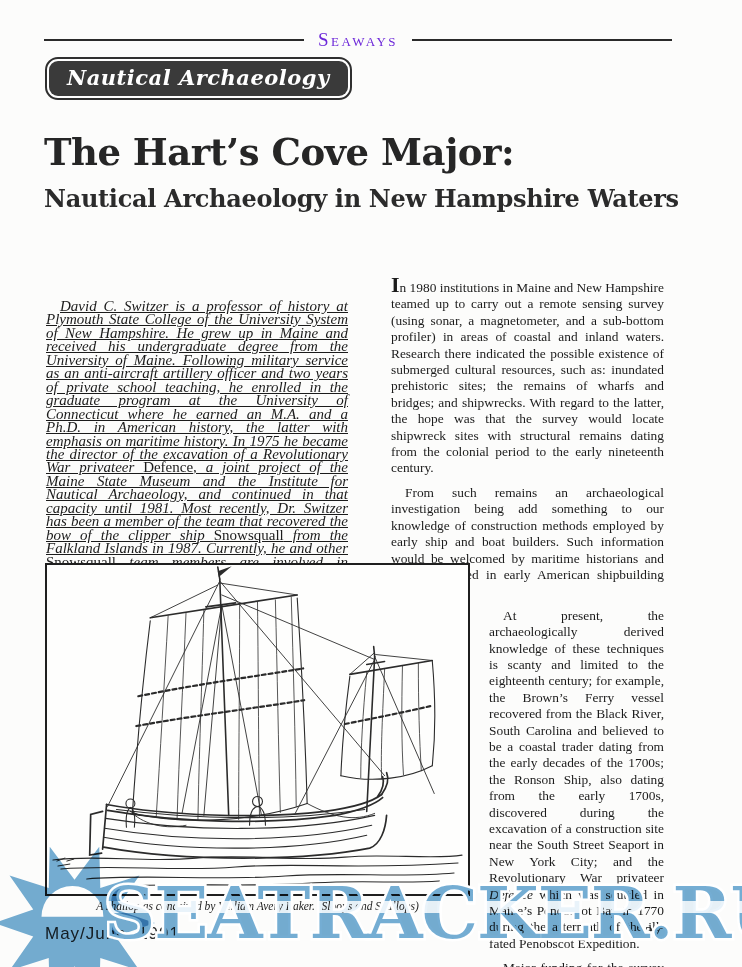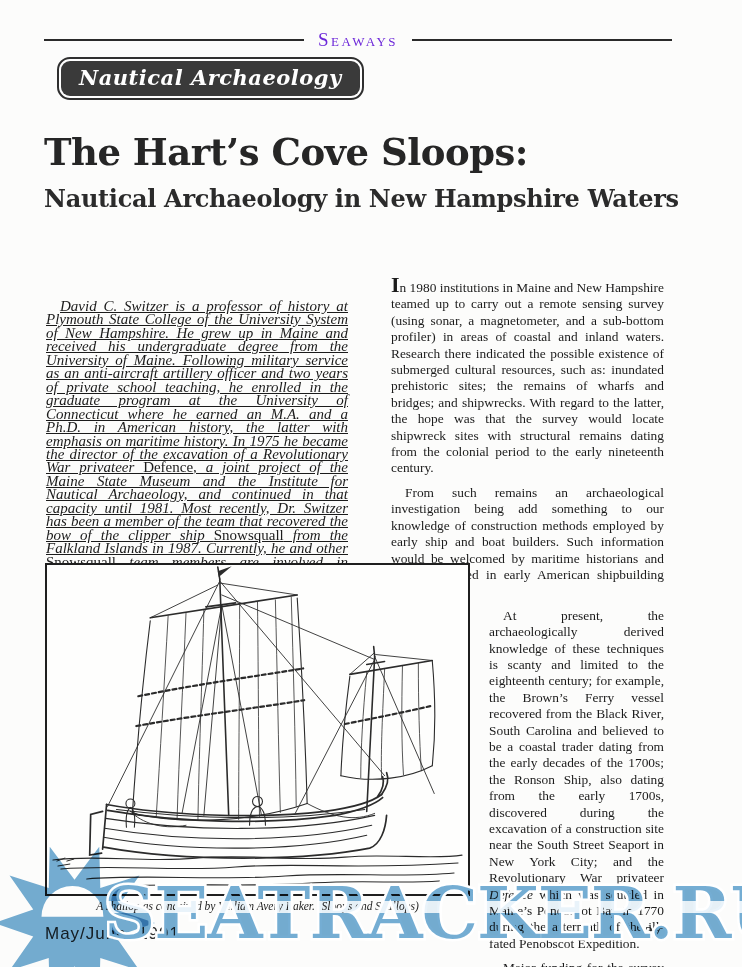--- a/index.html
+++ b/index.html
@@ -8,21 +8,21 @@
         color:#1d1d1d;margin:0 auto;}
 
   
   .masthead{position:absolute;left:44px;top:30px;width:628px;display:flex;align-items:center;}
   .masthead .rule{flex:1;height:0;border-top:2px solid #2a2a2a;}
   .masthead .jname{padding:0 14px;font-family:"Liberation Serif",serif;
     font-variant:small-caps;font-size:19px;letter-spacing:2.5px;color:#6d28d9;line-height:1;}
 
   
   .badge-outer{position:absolute;left:45px;top:57px;border:2px solid #2f2f2f;border-radius:13px;
-    padding:2px;background:#fff;margin-left:12px;}
+    padding:2px;background:#fff;}
   .badge-inner{background:#3a3a3a;border-radius:9px;padding:4px 18px 6px 18px;}
   .badge-inner span{color:#ffffff;font-style:italic;font-weight:bold;font-size:21px;
     font-family:"DejaVu Serif",serif;letter-spacing:0.5px;}
 
   
   .title{position:absolute;left:44px;top:133px;font-family:"DejaVu Serif",serif;
     font-weight:bold;font-size:37px;letter-spacing:-0.5px;color:#262626;line-height:1.05;}
   .subtitle{position:absolute;left:44px;top:184px;font-family:"DejaVu Serif",serif;
     font-weight:bold;font-size:24px;color:#2b2b2b;letter-spacing:-0.3px;}
 
@@ -76,21 +76,21 @@
     <div class="jname">Seaways</div>
     <div class="rule"></div>
   </div>
 
   <div class="badge-outer">
     <div class="badge-inner">
       <span>Nautical Archaeology</span>
     </div>
   </div>
 
-  <div class="title">The Hart’s Cove Sloops:</div>
+  <div class="title">The Hart’s Cove Major:</div>
   <div class="subtitle">Nautical Archaeology in New Hampshire Waters</div>
 
 
   <div class="bio"><span>David C. Switzer is a professor of history at Plymouth State College of the University System of New Hampshire. He grew up in Maine and received his undergraduate degree from the University of Maine. Following military service as an anti-aircraft artillery officer and two years of private school teaching, he enrolled in the graduate program at the University of Connecticut where he earned an M.A. and a Ph.D. in American history, the latter with emphasis on maritime history. In 1975 he became the director of the excavation of a Revolutionary War privateer </span><span class="roman">Defence</span><span>, a joint project of the Maine State Museum and the Institute for Nautical Archaeology, and continued in that capacity until 1981. Most recently, Dr. Switzer has been a member of the team that recovered the bow of the clipper ship </span><span class="roman">Snowsquall</span><span> from the Falkland Islands in 1987. Currently, he and other </span><span class="roman">Snowsquall</span><span> team members are involved in monthly volunteer conservation sessions at the Spring Point Museum in South Portland, Maine where the clipper bow and associated structure is being readied for permanent display.</span></div>
 
   <div class="col-right">
     <p><span class="dropcap">I</span><span>n 1980 institutions in Maine and New Hampshire teamed up to carry out a remote sensing survey (using sonar, a magnetometer, and a sub-bottom profiler) in areas of coastal and inland waters. Research there indicated the possible existence of submerged cultural resources, such as: inundated prehistoric sites; the remains of wharfs and bridges; and shipwrecks. With regard to the latter, the hope was that the survey would locate shipwreck sites with structural remains dating from the colonial period to the early nineteenth century.</span></p>
     <p class="ind">From such remains an archaeological investigation being add something to our knowledge of construction methods employed by early ship and boat builders. Such information would be welcomed by maritime historians and those interested in early American shipbuilding techniques.</p>
     <div class="wrap-spacer"></div>
     <p class="ind"><span>At present, the archaeologically derived knowledge of these techniques is scanty and limited to the eighteenth century; for example, the Brown’s Ferry vessel recovered from the Black River, South Carolina and believed to be a coastal trader dating from the early decades of the 1700s; the Ronson Ship, also dating from the early 1700s, discovered during the excavation of a construction site near the South Street Seaport in New York City; and the Revolutionary War privateer </span><span class="ital">Defence</span><span> which was scuttled in Maine’s Penobscot Bay in 1770 during the aftermath of the ill-fated Penobscot Expedition.</span></p>

